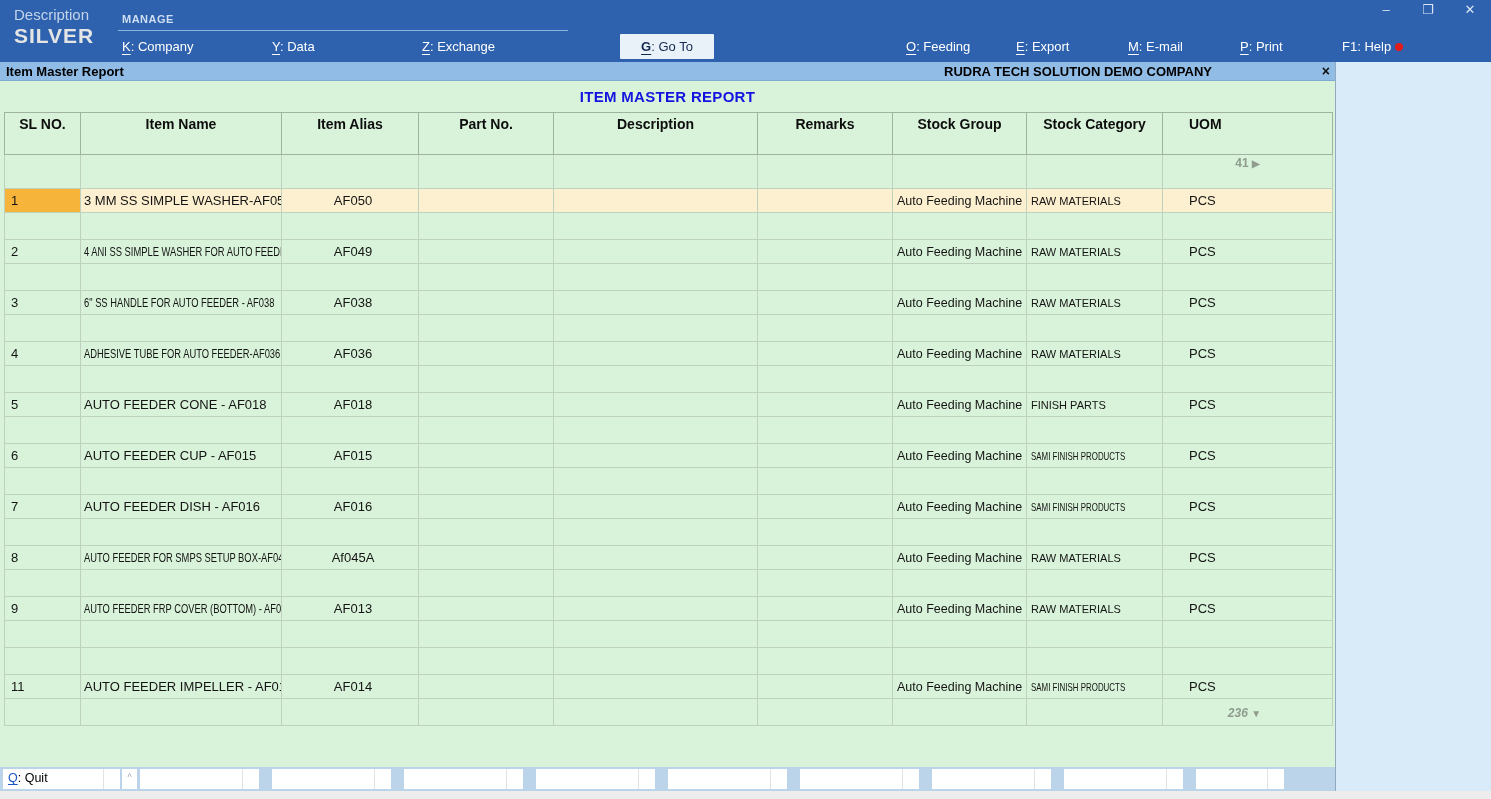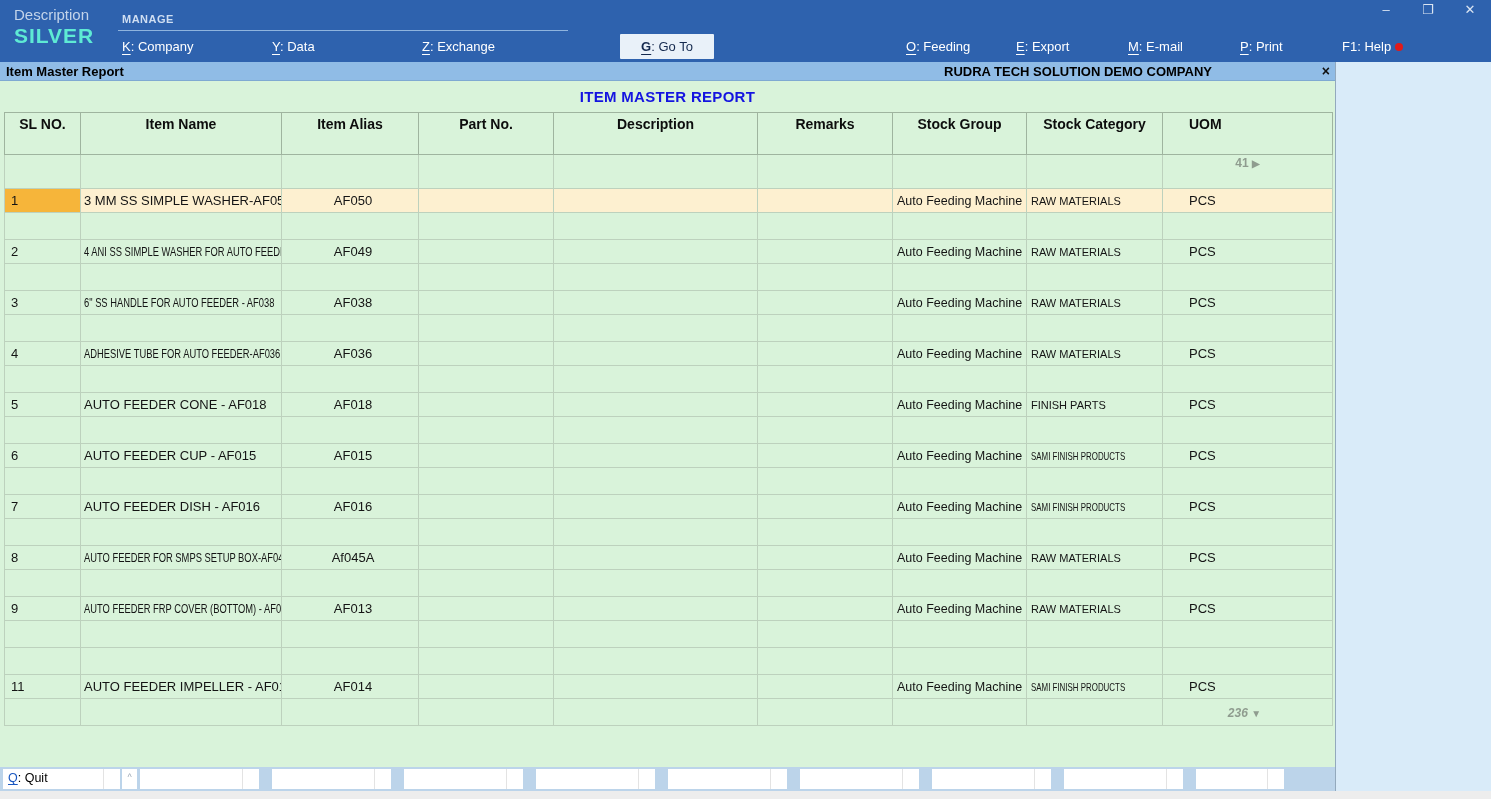--- a/index.html
+++ b/index.html
@@ -3,21 +3,21 @@
 <meta charset="utf-8">
 <style>
   * { margin:0; padding:0; box-sizing:border-box; }
   html,body { width:1491px; height:799px; overflow:hidden; }
   body { font-family:"Liberation Sans", sans-serif; position:relative; background:#e9e9e9; }
 
   
   .topbar { position:absolute; left:0; top:0; width:1491px; height:62px; background:#2e62ae; }
   .brand { position:absolute; left:14px; top:7px; line-height:1.1; }
   .brand-line1 { font-size:15px; color:#c3d4ea; }
-  .brand-line2 { font-size:21px; font-weight:bold; color:#5eead4; letter-spacing:1px; }
+  .brand-line2 { font-size:21px; font-weight:bold; color:#e5e5e5; letter-spacing:1px; }
   .manage-label { position:absolute; left:122px; top:13px; font-size:11px; font-weight:bold;
                   color:#cfdef2; letter-spacing:.5px; }
   .manage-underline { position:absolute; left:118px; top:30px; width:450px; height:1px; background:#8fb4de; }
   .menu-item { position:absolute; top:39px; font-size:13px; color:#ffffff; white-space:nowrap; }
   .menu-item .mkey { text-decoration:underline; text-underline-offset:3px; }
   .goto-btn { position:absolute; left:620px; top:34px; width:94px; height:25px; background:#e9f1f9;
               color:#14294e; font-size:13px; display:flex; align-items:center; justify-content:center;
               border-radius:1px; }
   .goto-btn .mkey { text-decoration:underline; text-underline-offset:3px; font-weight:bold; }
   .help-dot { position:absolute; left:1395px; top:43px; width:8px; height:8px; border-radius:50%; background:#e11a1a; }

